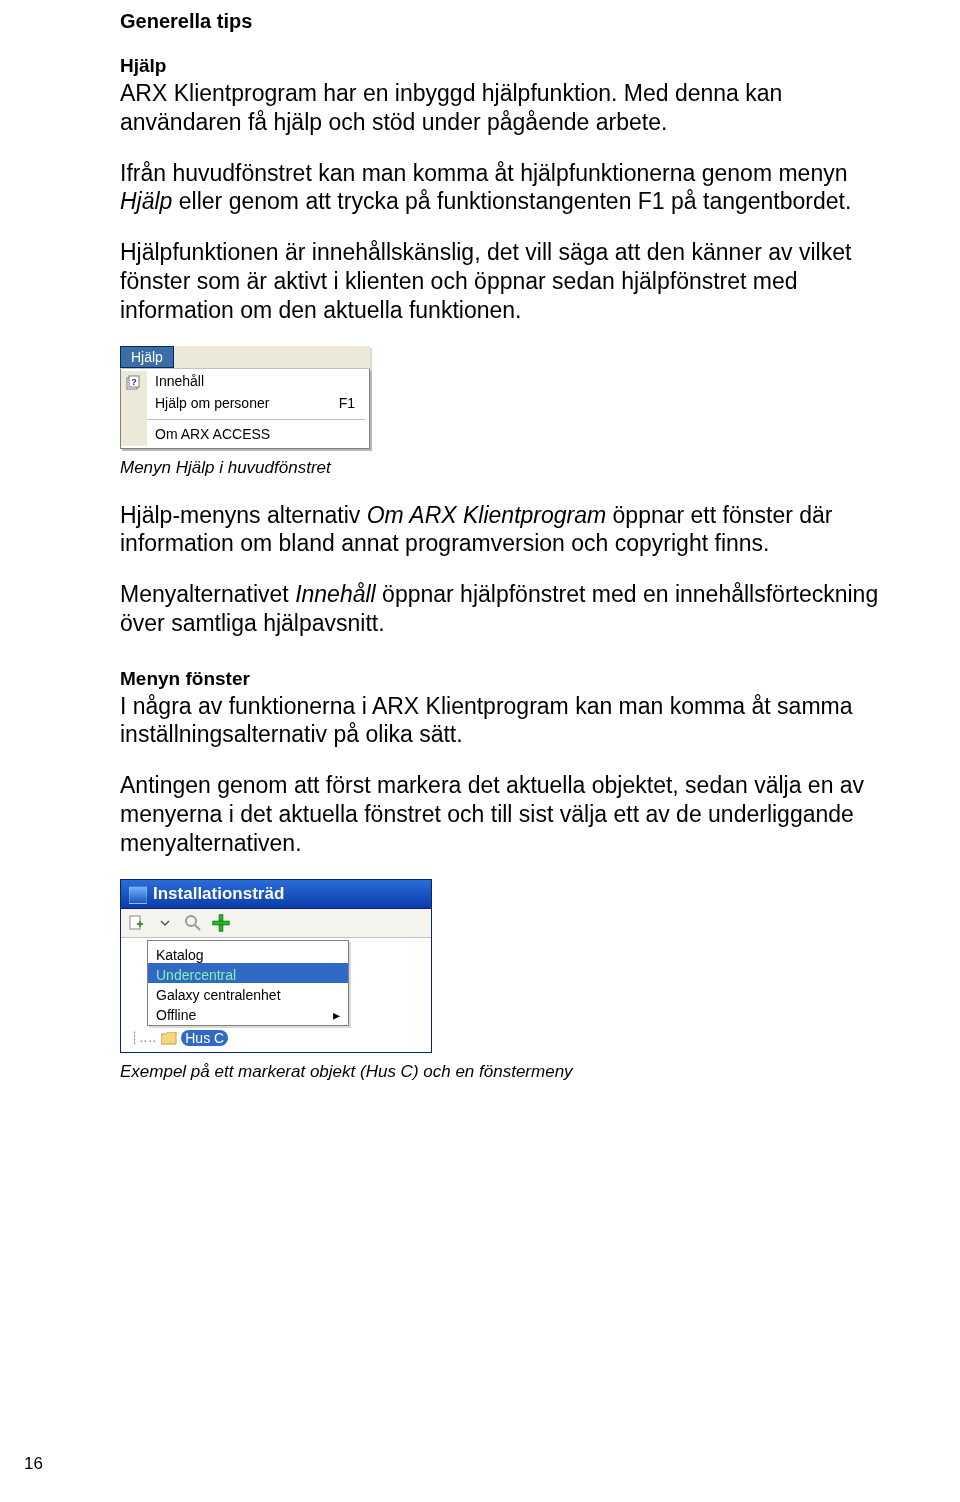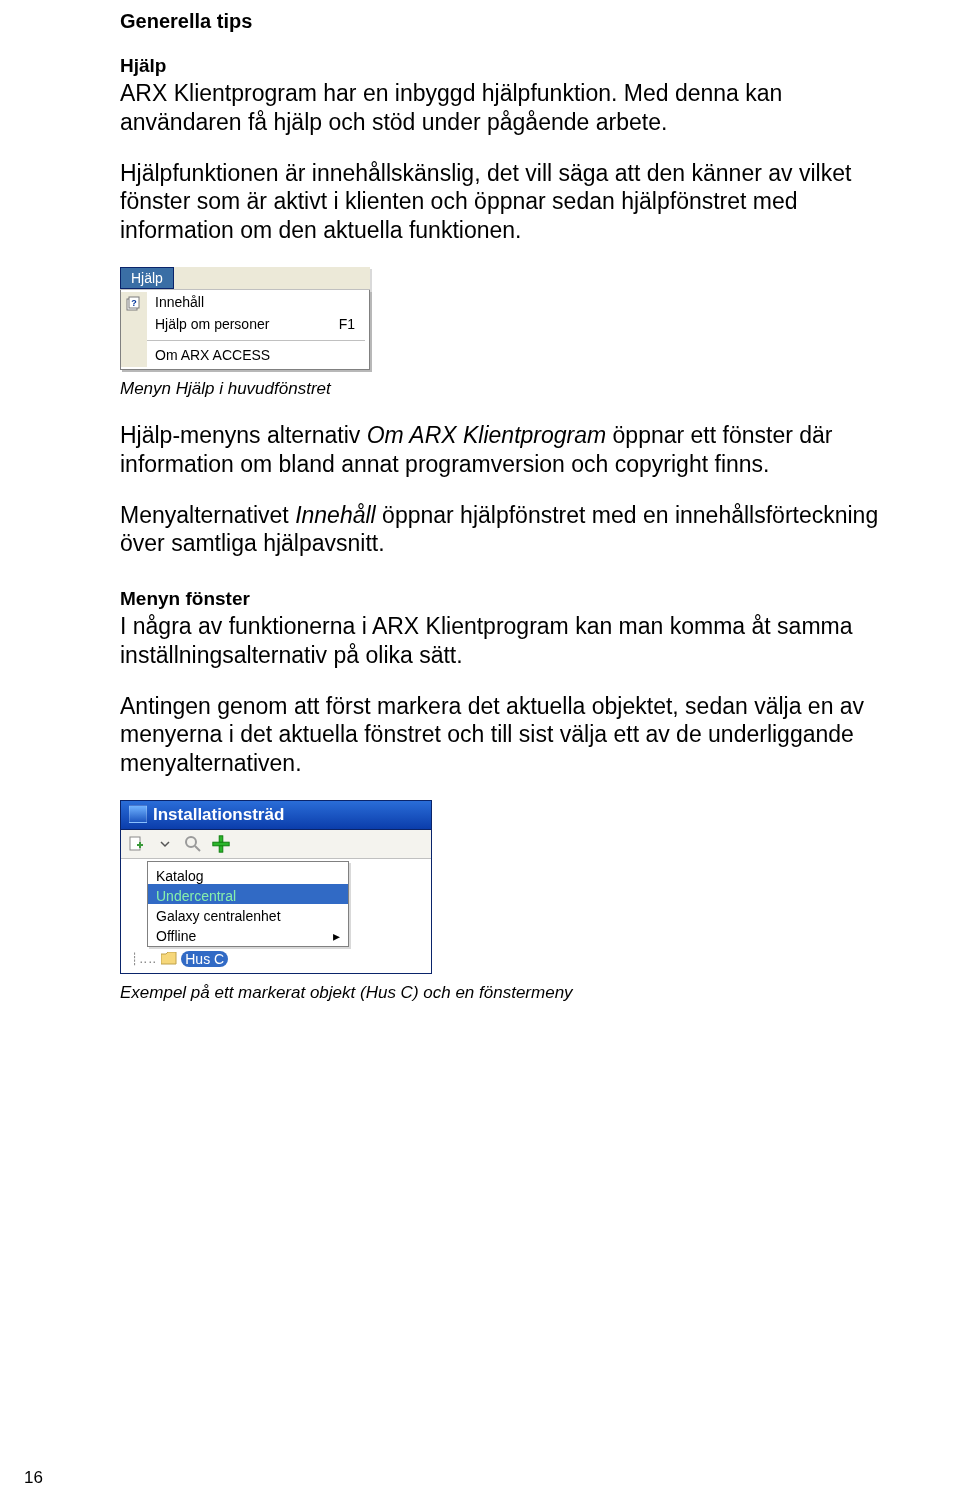--- a/index.html
+++ b/index.html
@@ -31,21 +31,21 @@
     margin: 0 0 22px 0;
   }
   .caption {
     font-style: italic;
     font-size: 17px;
     margin: 8px 0 22px 0;
   }
   .page-num {
     position: absolute;
     left: 24px;
-    bottom: 14px;
+    bottom: 28px;
     font-size: 17px;
   }
   .doc-wrap {
     position: relative;
     min-height: 1502px;
   }
 
   
   .help-menu {
     width: 250px;
@@ -113,21 +113,21 @@
     border: 1px solid #0a246a;
     margin-bottom: 4px;
   }
   .inst-titlebar {
     background: linear-gradient(to bottom, #2a6dd8, #0b3dab);
     color: #fff;
     font-weight: bold;
     font-size: 17px;
     padding: 4px 8px;
     display: flex;
-    align-items: flex-start;
+    align-items: flex-end;
     gap: 6px;
     border-bottom: 1px solid #0a246a;
   }
   .inst-titlebar .title-icon {
     width: 16px; height: 16px;
     background: linear-gradient(#6fb2ff,#1d56c0);
     border: 1px solid #fff3;
     display:inline-block;
   }
   .inst-toolbar {
@@ -194,20 +194,23 @@
 <body>
 <div class="doc-wrap">
 
 <div class="page">
 
   <h2 class="section-title">Generella tips</h2>
 
   <h3 class="sub-title">Hjälp</h3>
   <p>ARX Klientprogram har en inbyggd hjälpfunktion. Med denna kan användaren få hjälp och stöd under pågående arbete.</p>
 
+  <p>
+    <span>Ifrån huvudfönstret kan man komma åt hjälpfunktionerna genom menyn </span><em>Hjälp</em><span> eller genom att trycka på funktionstangenten F1 på tangentbordet.</span>
+  </p>
 
   <p>Hjälpfunktionen är innehållskänslig, det vill säga att den känner av vilket fönster som är aktivt i klienten och öppnar sedan hjälpfönstret med information om den aktuella funktionen.</p>
 
   <div class="help-menu shadow-right">
     <div class="hm-menubar">
       <div class="hm-menu-open">Hjälp</div>
     </div>
     <div class="hm-dropdown">
       <div class="hm-item">
         <div class="hm-left-gutter">

